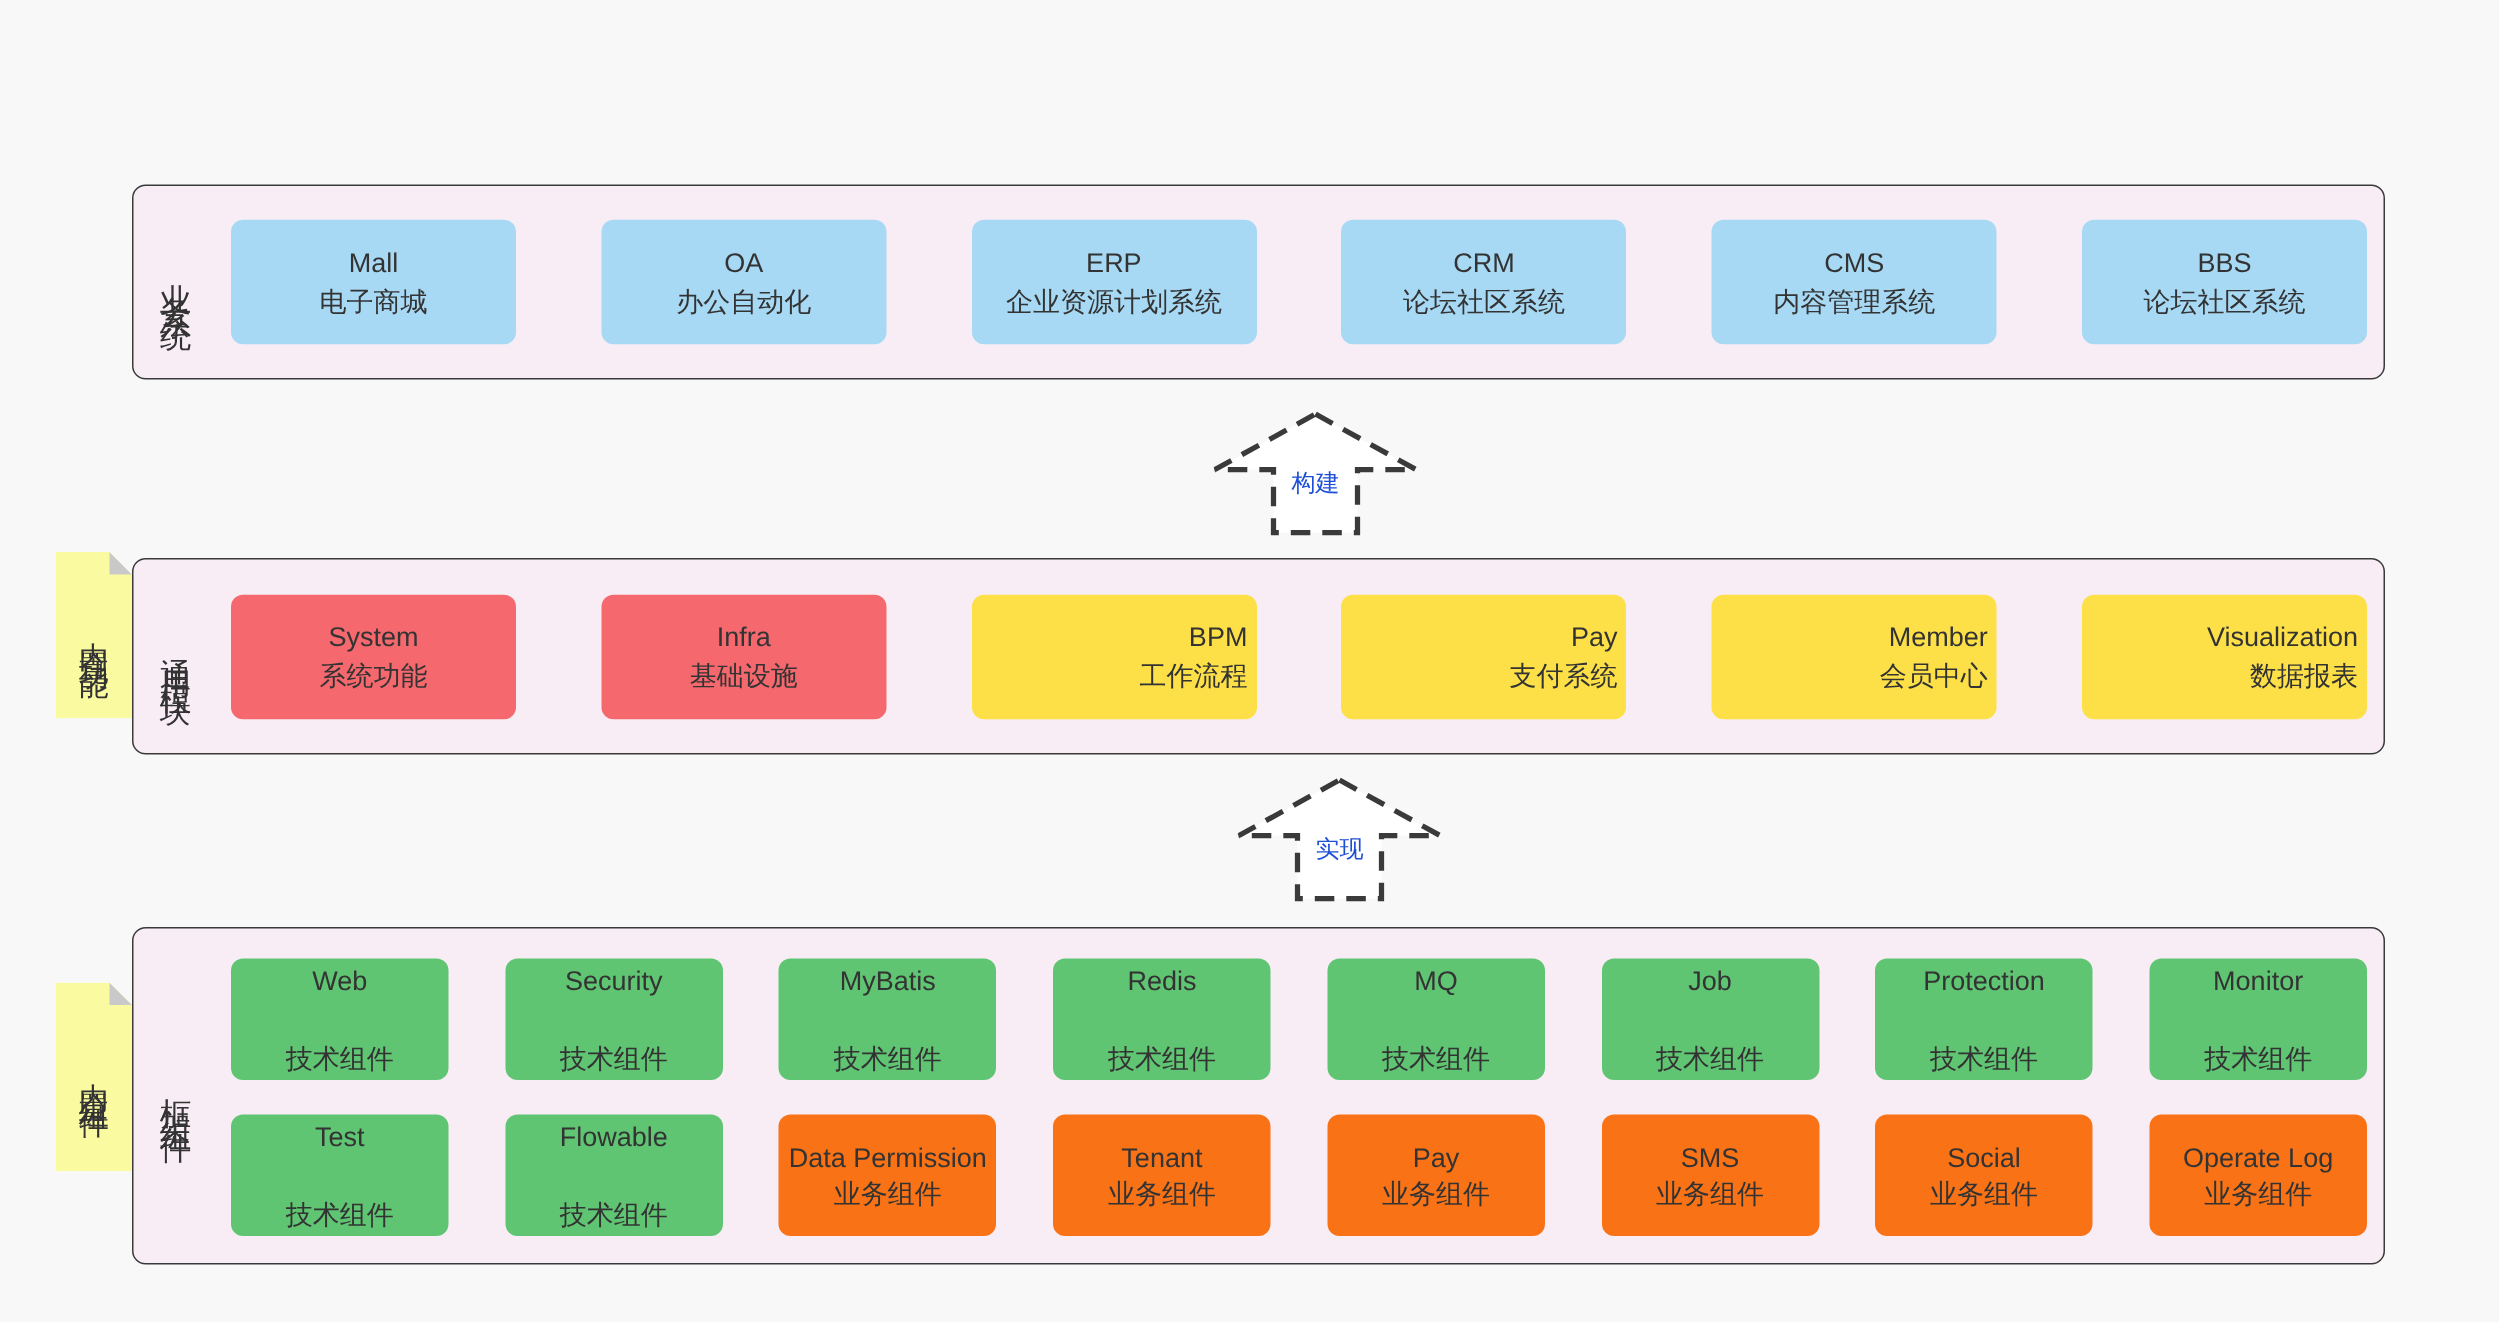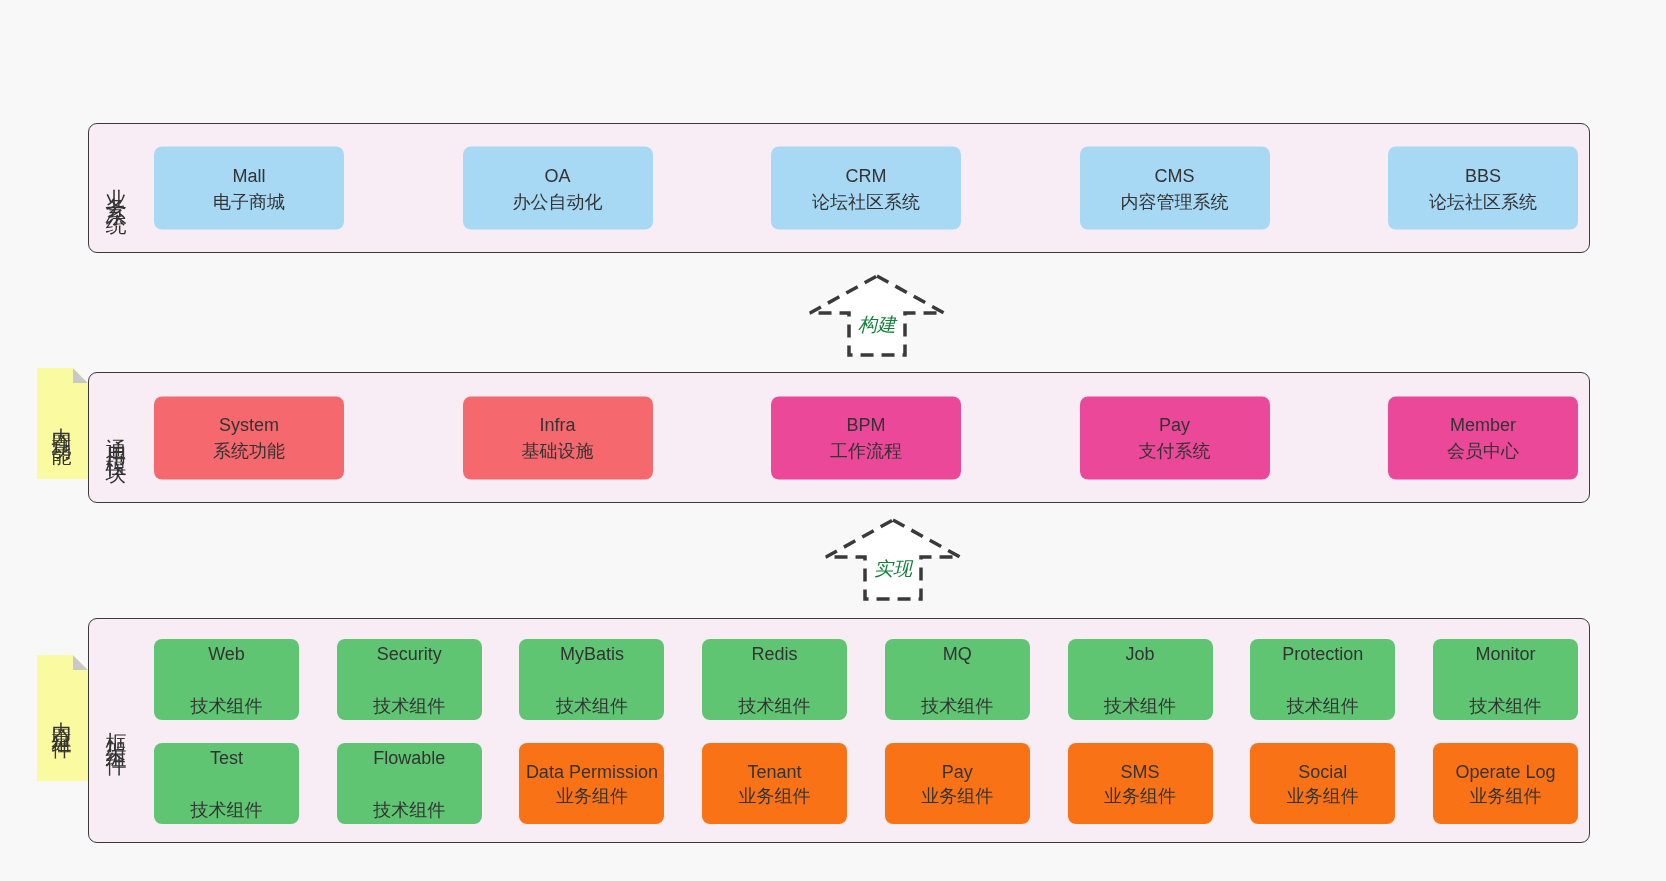--- a/index.html
+++ b/index.html
@@ -30,21 +30,21 @@
   .box{
     box-sizing:border-box;border-radius:8px;
     display:flex;flex-direction:column;justify-content:center;align-items:center;
     text-align:center;font-size:18px;line-height:26px;color:#333;
     padding:4px 6px;
   }
   .w6{width:190px;height:83px;}
   .w8{width:145px;height:81px;line-height:24px;}
   .blue{background:#a7d9f4;}
   .red{background:#f4686e;}
-  .pink{background:#ec4899;}
+  .pink{background:#fde047;align-items:flex-end;}
   .gdark{background:#5fc572;gap:28px;}
   .glight{background:#f97316;}
   .note{
     position:absolute;left:37px;width:51px;background:#fafaa0;
     clip-path:polygon(0 0,calc(100% - 15px) 0,100% 15px,100% 100%,0 100%);
     display:flex;align-items:center;justify-content:center;
   }
   #note-modules{top:368px;height:111px;}
   #note-components{top:655px;height:126px;}
   .note-fold{
@@ -54,36 +54,40 @@
   .note-text{
     writing-mode:vertical-lr;text-orientation:upright;
     font-size:20px;letter-spacing:6px;color:#333;white-space:nowrap;
   }
   .arrow{position:absolute;width:138px;height:84px;}
   #arrow-build{left:808px;top:274px;}
   #arrow-implement{left:824px;top:518px;}
   .arrow svg{display:block;width:100%;height:100%;}
   .arrow-label{
     position:absolute;left:50%;top:37px;transform:translateX(-50%);
-    background:#ffffff;font-size:19px;padding:1px 3px;white-space:nowrap;color:#15803d;font-style:italic;
+    background:#ffffff;font-size:16px;padding:1px 3px;white-space:nowrap;color:#1d4ed8;
   }
 </style>
 </head>
 <body>
 
 <div class="layer" id="layer-business">
   <div class="layer-label">业务系统</div>
   <div class="row row-center">
     <div class="box w6 blue">
       <div>Mall</div>
       <div>电子商城</div>
     </div>
     <div class="box w6 blue">
       <div>OA</div>
       <div>办公自动化</div>
+    </div>
+    <div class="box w6 blue">
+      <div>ERP</div>
+      <div>企业资源计划系统</div>
     </div>
     <div class="box w6 blue">
       <div>CRM</div>
       <div>论坛社区系统</div>
     </div>
     <div class="box w6 blue">
       <div>CMS</div>
       <div>内容管理系统</div>
     </div>
     <div class="box w6 blue">
@@ -120,20 +124,24 @@
       <div>工作流程</div>
     </div>
     <div class="box w6 pink">
       <div>Pay</div>
       <div>支付系统</div>
     </div>
     <div class="box w6 pink">
       <div>Member</div>
       <div>会员中心</div>
     </div>
+    <div class="box w6 pink">
+      <div>Visualization</div>
+      <div>数据报表</div>
+    </div>
   </div>
 </div>
 
 <div class="arrow" id="arrow-implement">
   <svg viewBox="0 0 138 84">
     <polygon points="69,2 136,39 97,39 97,81 41,81 41,39 2,39" fill="#ffffff" stroke="#3a3a3a" stroke-width="3.5" stroke-dasharray="13 8"></polygon>
   </svg>
   <div class="arrow-label">实现</div>
 </div>
 

